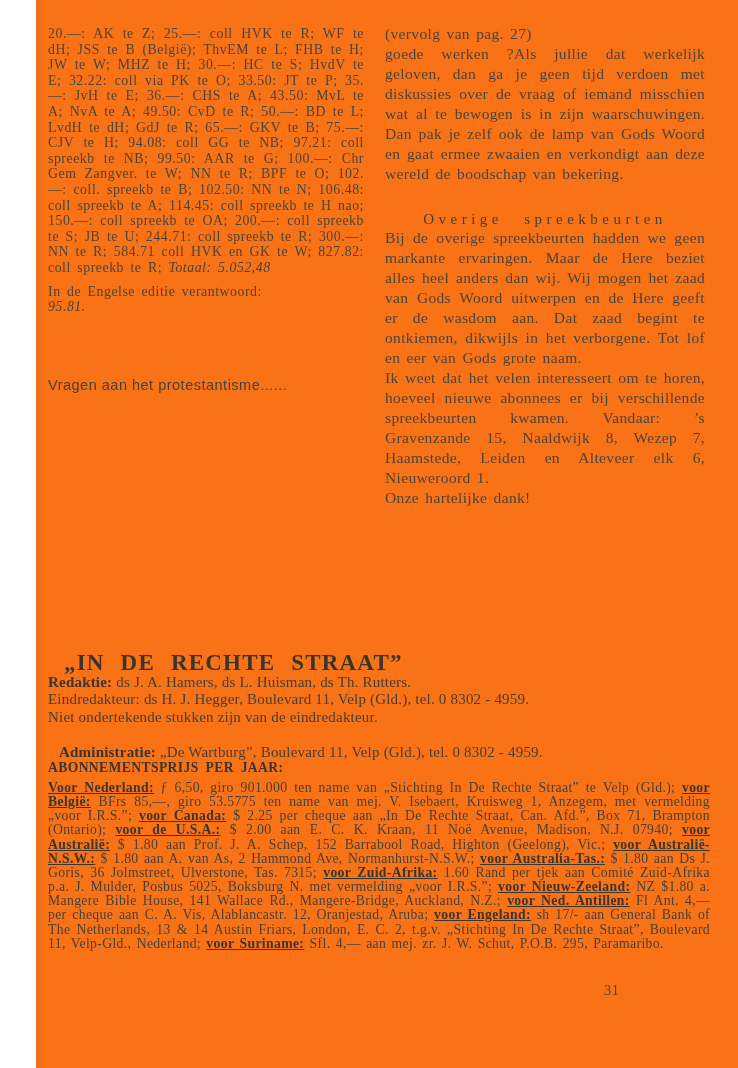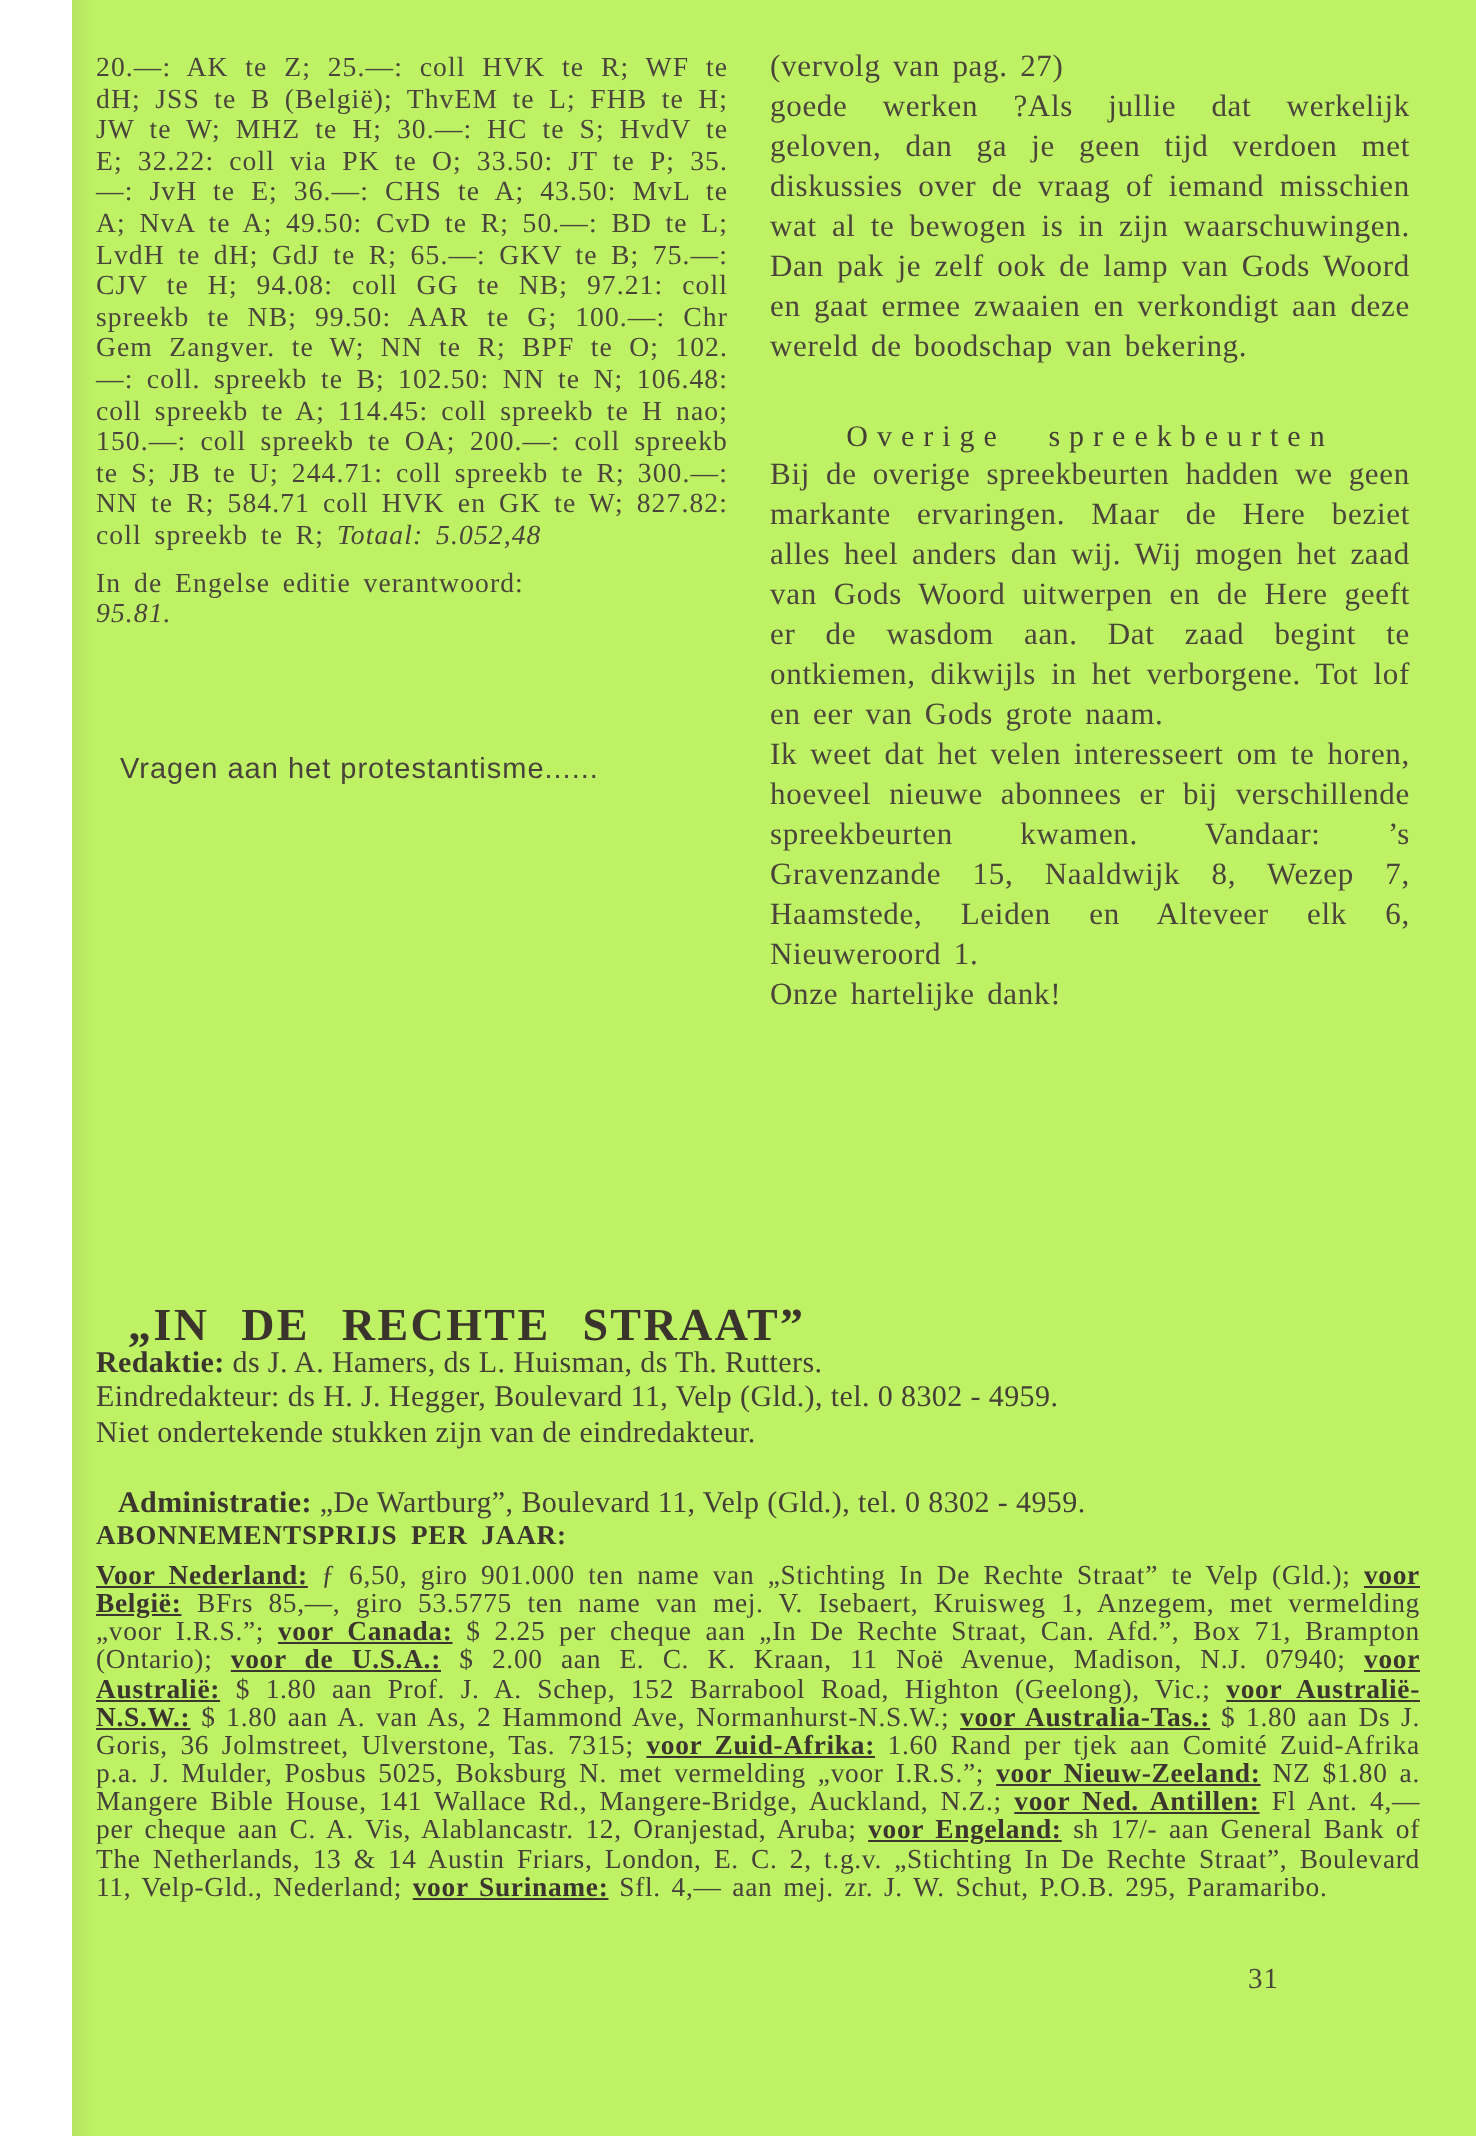--- a/index.html
+++ b/index.html
@@ -4,21 +4,21 @@
 <style>
   html,body{margin:0;padding:0;}
   body{
     width:738px;height:1068px;position:relative;
     background:#ffffff;
     font-family:"Liberation Serif", serif;
     overflow:hidden;
   }
   .page{
     position:absolute;left:36px;top:0;width:702px;height:1068px;
-    background:#bef264;
+    background:#f97316;
     color:#47413a;
   }
   .page::before{
     content:"";position:absolute;left:0;top:0;bottom:0;width:12px;
     background:linear-gradient(90deg, rgba(90,70,60,0.08), rgba(90,70,60,0));
     pointer-events:none;
   }
   
   .col-left{position:absolute;left:12px;top:26px;width:316px;}
   .col-right{position:absolute;left:349px;top:24px;width:320px;}
@@ -31,21 +31,21 @@
   .dense .total{font-style:italic;}
   .dense-follow{margin-top:8px;}
   .essay{
     font-size:15.5px;line-height:20px;
     letter-spacing:0.35px;word-spacing:2px;
     text-align:justify;margin:0;color:#4b443b;
   }
   .sans-heading{
     font-family:"Liberation Sans", sans-serif;
     font-size:14.5px;letter-spacing:0.5px;
-    color:#48423b;margin:12px;
+    color:#48423b;margin:0;
   }
   .spaced-heading{
     font-size:15px;letter-spacing:4.5px;word-spacing:13px;
     color:#443e36;margin:0;text-align:center;
   }
   .mt-heading-left{margin-top:62px;}
   .mt-para-left{margin-top:10px;}
   .mt-heading-right{margin-top:27px;}
   .mt-para-right{margin-top:0;}
   .italic-line{font-style:italic;}
@@ -67,21 +67,21 @@
     position:absolute;left:12px;top:760px;margin:0;
     font-size:13.6px;font-weight:bold;color:#3b352e;letter-spacing:0.4px;word-spacing:3px;
   }
   .sub-paragraph{
     position:absolute;left:12px;top:781px;width:662px;margin:0;
     font-size:13.7px;line-height:14.15px;letter-spacing:0.35px;word-spacing:1.6px;
     text-align:justify;color:#46403a;
   }
   .sub-paragraph b{color:#3b352e;text-decoration:underline;}
   .page-number{
-    position:absolute;left:588px;top:982px;margin:0;
+    position:absolute;left:568px;top:982px;margin:0;
     font-size:14.5px;color:#4a443c;letter-spacing:0.5px;
   }
 </style>
 </head>
 <body>
 
 <div class="page">
 
   <div class="col-left">
     <p class="dense"><span>20.—: AK te Z; 25.—: coll HVK te R; WF te dH; JSS te B (België); ThvEM te L; FHB te H; JW te W; MHZ te H; 30.—: HC te S; HvdV te E; 32.22: coll via PK te O; 33.50: JT te P; 35.—: JvH te E; 36.—: CHS te A; 43.50: MvL te A; NvA te A; 49.50: CvD te R; 50.—: BD te L; LvdH te dH; GdJ te R; 65.—: GKV te B; 75.—: CJV te H; 94.08: coll GG te NB; 97.21: coll spreekb te NB; 99.50: AAR te G; 100.—: Chr Gem Zangver. te W; NN te R; BPF te O; 102.—: coll. spreekb te B; 102.50: NN te N; 106.48: coll spreekb te A; 114.45: coll spreekb te H nao; 150.—: coll spreekb te OA; 200.—: coll spreekb te S; JB te U; 244.71: coll spreekb te R; 300.—: NN te R; 584.71 coll HVK en GK te W; 827.82: coll spreekb te R; </span><span class="total">Totaal: 5.052,48</span></p>

